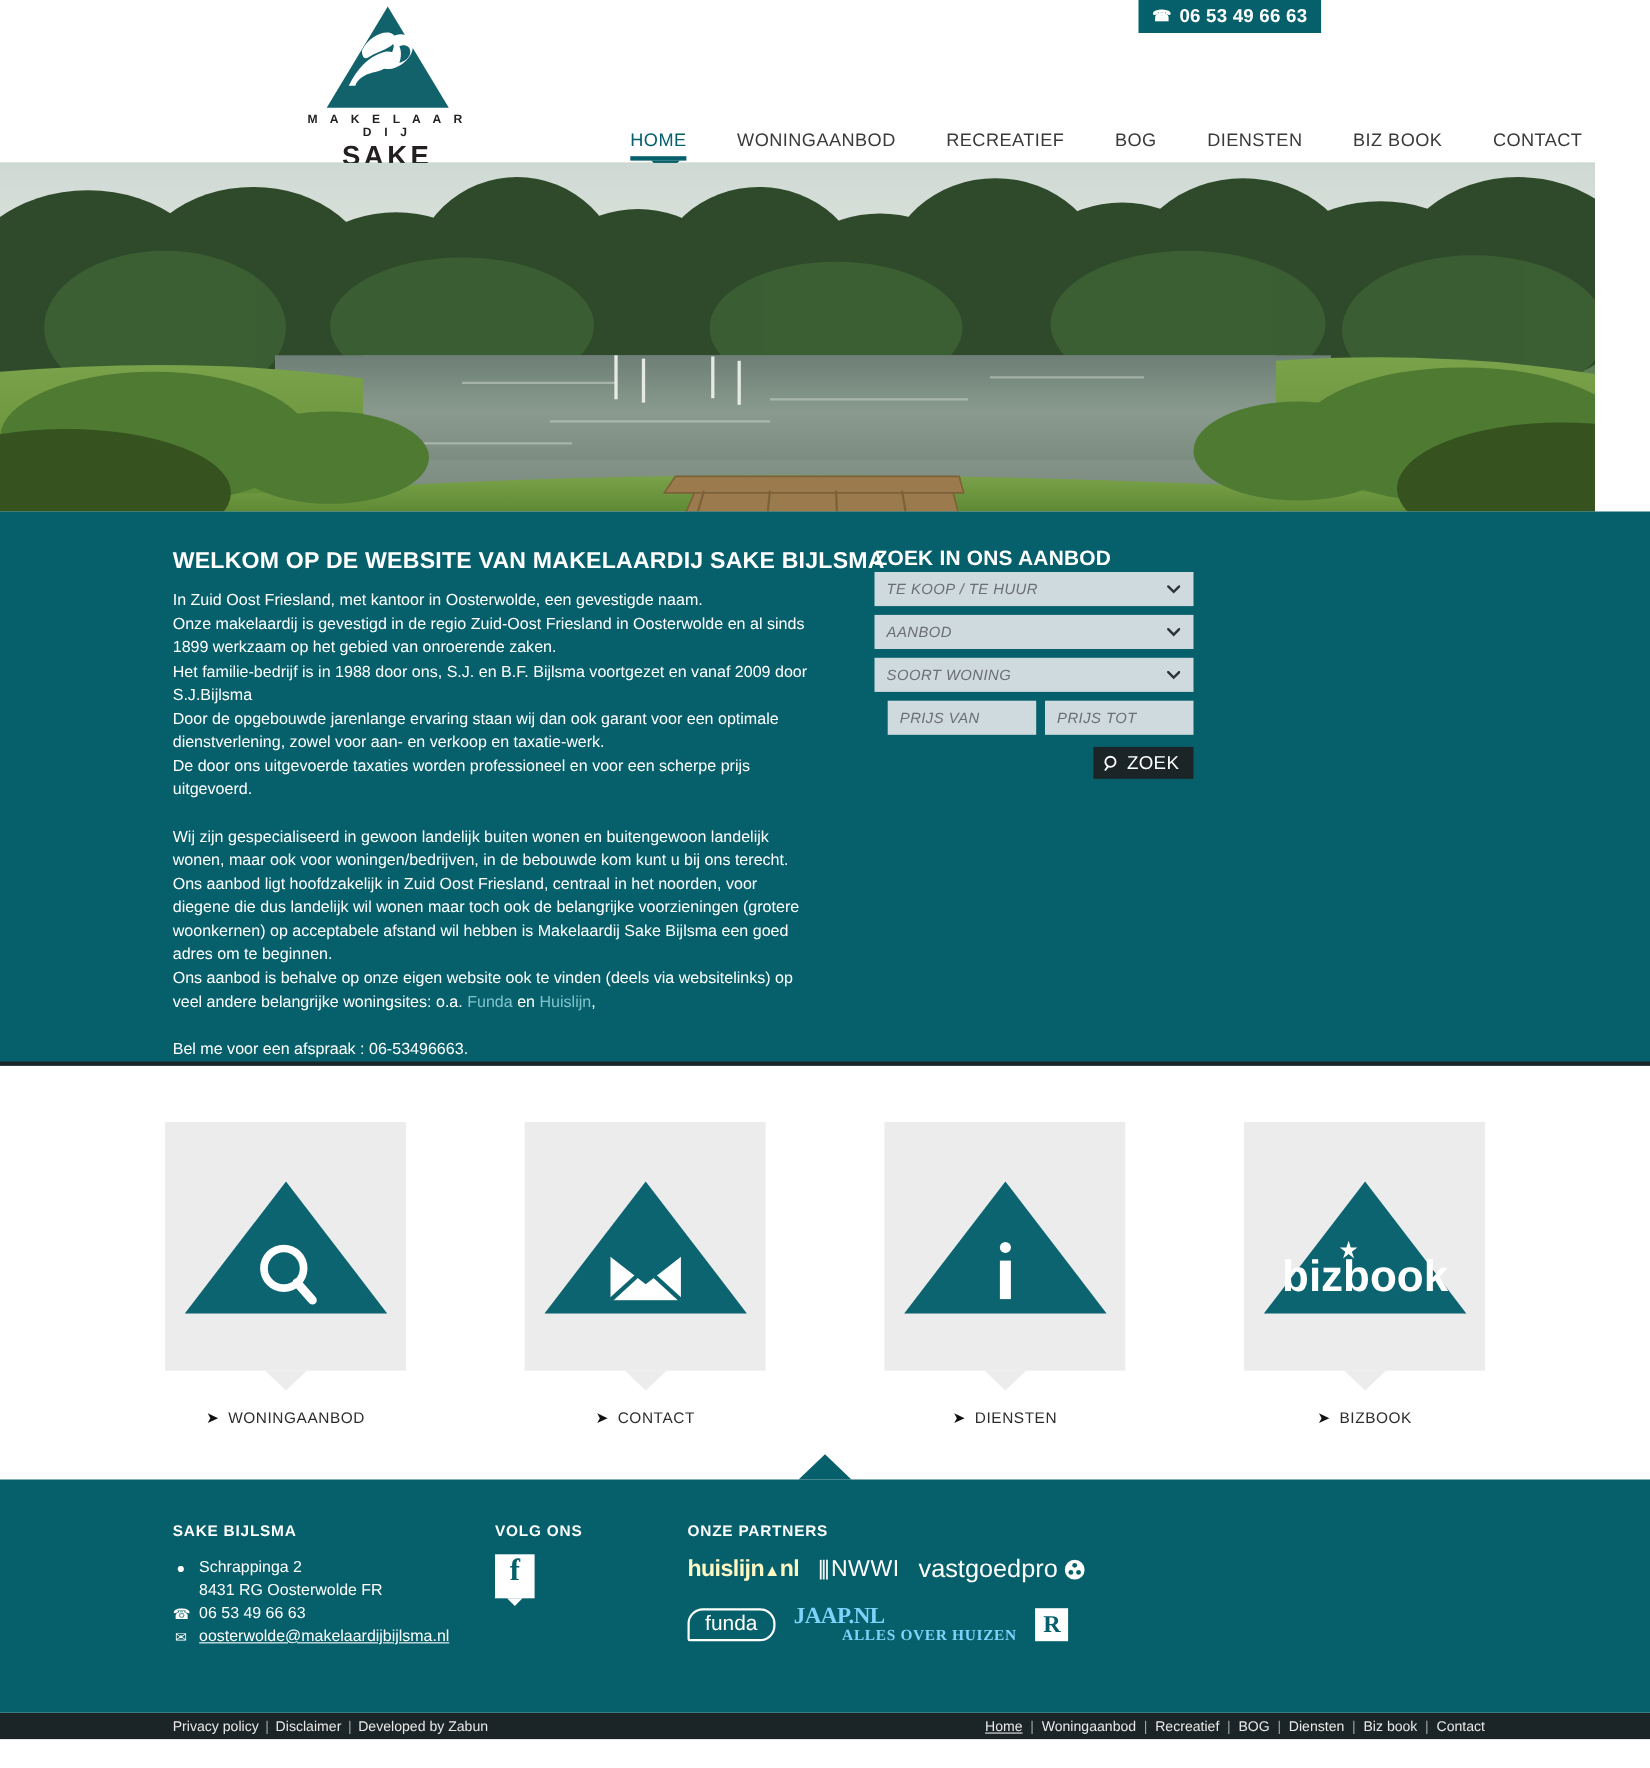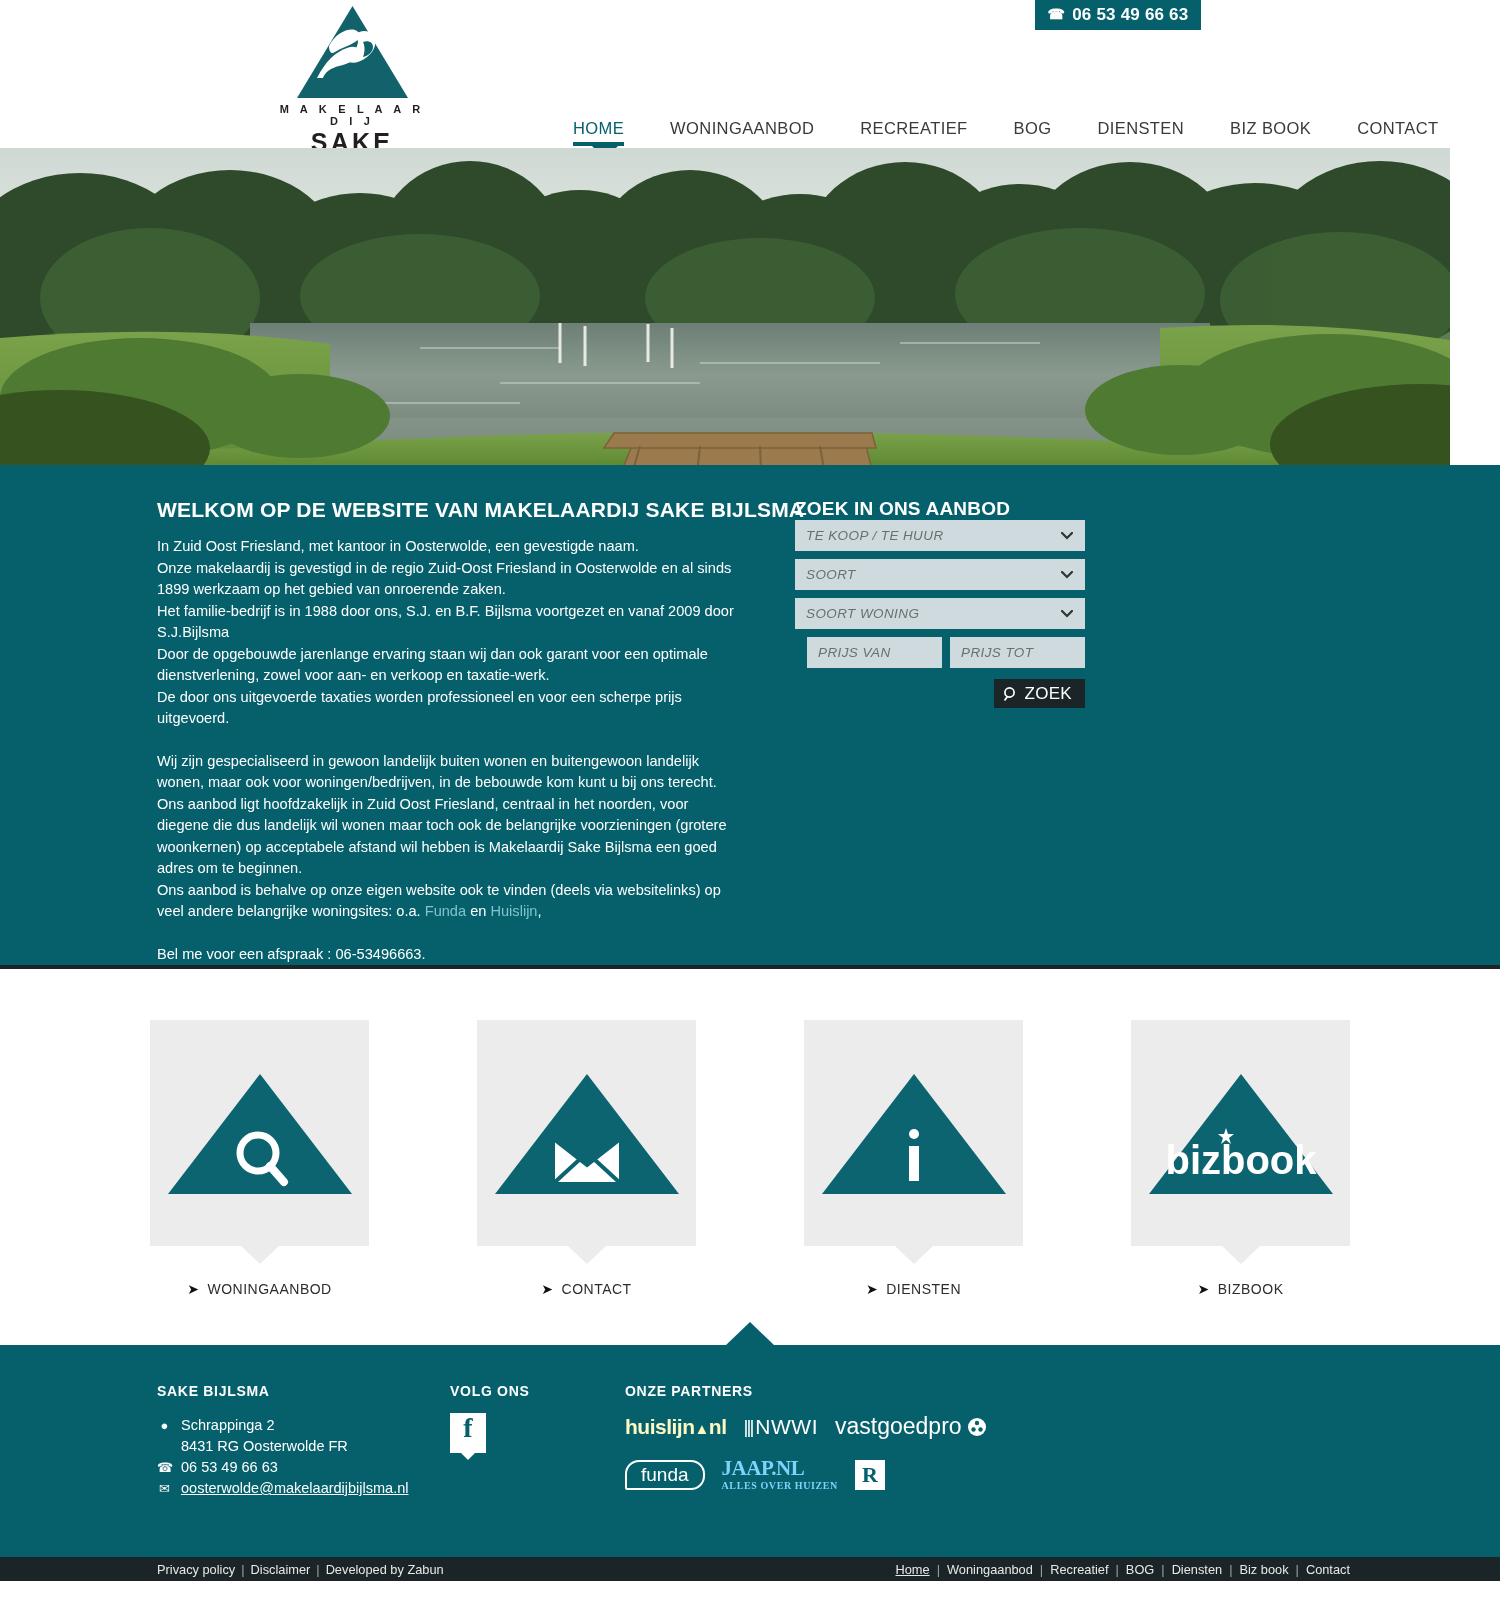--- a/index.html
+++ b/index.html
@@ -443,21 +443,21 @@
       <div class="search-title">ZOEK IN ONS AANBOD</div>
 
       <div class="sel">
         <span>TE KOOP / TE HUUR</span>
         <svg class="chev" viewBox="0 0 12 8">
             <path d="M1 1 L6 6 L11 1" stroke="#2d3436" stroke-width="2.2" fill="none" stroke-linecap="round"></path>
           </svg>
       </div>
 
       <div class="sel">
-        <span>SOORT</span>
+        <span>AANBOD</span>
         <svg class="chev" viewBox="0 0 12 8">
             <path d="M1 1 L6 6 L11 1" stroke="#2d3436" stroke-width="2.2" fill="none" stroke-linecap="round"></path>
           </svg>
       </div>
 
       <div class="sel">
         <span>SOORT WONING</span>
         <svg class="chev" viewBox="0 0 12 8">
             <path d="M1 1 L6 6 L11 1" stroke="#2d3436" stroke-width="2.2" fill="none" stroke-linecap="round"></path>
           </svg>
@@ -611,21 +611,21 @@
             </svg>
         </div>
       </div>
 
       <div class="partners-row2">
         <div style="border:2px solid #fff;border-radius:14px 14px 14px 2px;padding:2px 14px;color:#fff;font-size:19px;">
           <span>funda</span>
         </div>
         <div style="color:#7dd3fc;line-height:1;font-family:Liberation Serif, serif;">
           <div style="font-size:21px;font-weight:bold;letter-spacing:-0.5px;">JAAP.NL</div>
-          <div style="font-size:10px;font-weight:bold;letter-spacing:0.6px;margin-top:2px;">ALLES OVER HUIZEN</div>
+          <div style="font-size:14px;font-weight:bold;letter-spacing:0.6px;margin-top:2px;margin-left:44px;">ALLES OVER HUIZEN</div>
         </div>
         <div style="background:#fff;width:30px;height:30px;display:flex;align-items:center;justify-content:center;">
           <span style="color:#06606c;font-family:'Liberation Serif',serif;font-size:22px;font-weight:bold;">R</span>
         </div>
       </div>
     </div>
 
   </div>
 </div>
 

